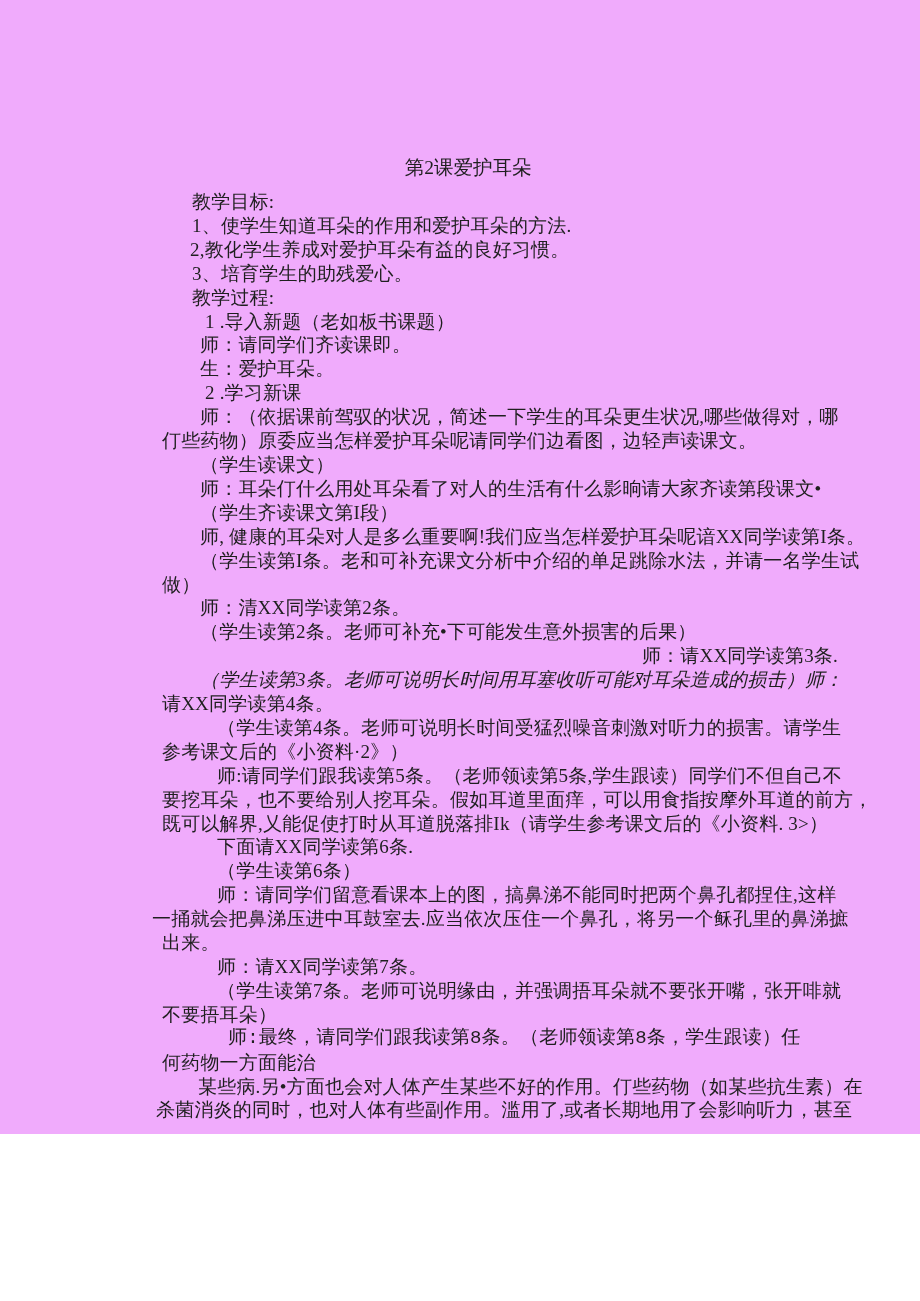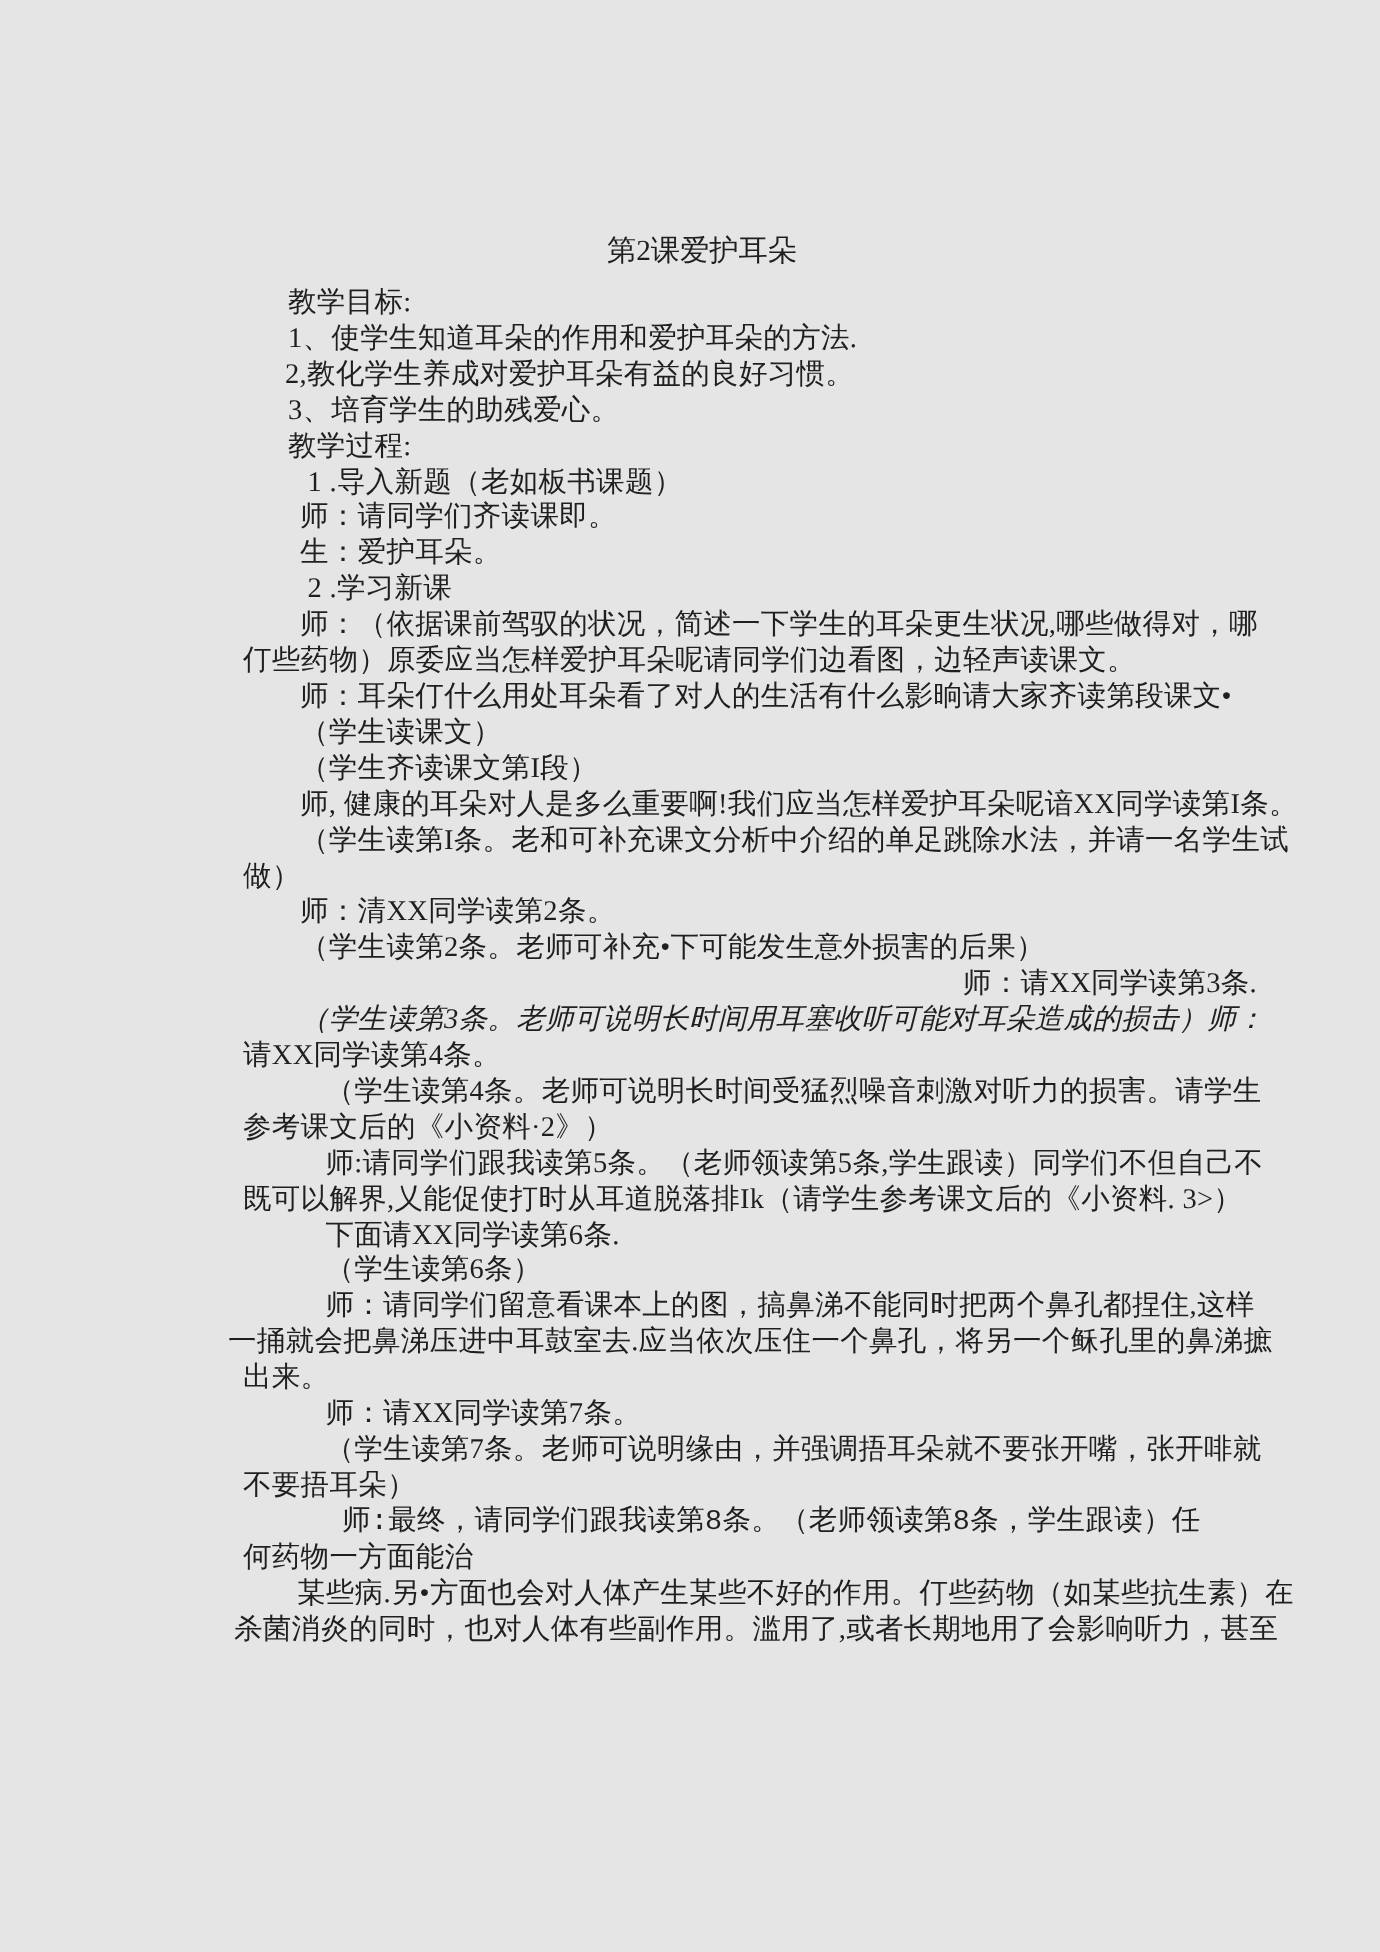--- a/index.html
+++ b/index.html
@@ -3,22 +3,22 @@
 <meta charset="utf-8">
 <style>
   html, body {
     margin: 0;
     padding: 0;
     background: #ffffff;
   }
   .page {
     position: relative;
     width: 920px;
-    height: 1301px;
-    background: #e5e5e5;
+    height: 1134px;
+    background: #f0abfc;
     overflow: hidden;
     font-family: "Liberation Serif", "DejaVu Serif", serif;
     color: #1f1f1f;
   }
   .doc-content {
     position: absolute;
     left: 162px;
     top: 156px;
     width: 676px;
   }
@@ -50,34 +50,35 @@
         <div class="line" style="padding-left: 30px;">1、使学生知道耳朵的作用和爱护耳朵的方法.</div>
         <div class="line" style="padding-left: 28px;">2,教化学生养成对爱护耳朵有益的良好习惯。</div>
         <div class="line" style="padding-left: 30px;">3、培育学生的助残爱心。</div>
         <div class="line" style="padding-left: 30px;">教学过程:</div>
         <div class="line" style="padding-left: 43px;">1 .导入新题（老如板书课题）</div>
         <div class="line" style="padding-left: 38px;">师：请同学们齐读课即。</div>
         <div class="line" style="padding-left: 38px;">生：爱护耳朵。</div>
         <div class="line" style="padding-left: 43px;">2  .学习新课</div>
         <div class="line" style="padding-left: 38px;">师：（依据课前驾驭的状况，简述一下学生的耳朵更生状况,哪些做得对，哪</div>
         <div class="line" style="padding-left: 0px;">仃些药物）原委应当怎样爱护耳朵呢请同学们边看图，边轻声读课文。</div>
+        <div class="line" style="padding-left: 38px;">（学生读课文）</div>
         <div class="line" style="padding-left: 38px;">师：耳朵仃什么用处耳朵看了对人的生活有什么影晌请大家齐读第段课文•</div>
-        <div class="line" style="padding-left: 38px;">（学生读课文）</div>
         <div class="line" style="padding-left: 38px;">（学生齐读课文第I段）</div>
         <div class="line" style="padding-left: 38px;">师, 健康的耳朵对人是多么重要啊!我们应当怎样爱护耳朵呢谙XX同学读第I条。</div>
         <div class="line" style="padding-left: 38px;">（学生读第I条。老和可补充课文分析中介绍的单足跳除水法，并请一名学生试</div>
         <div class="line" style="padding-left: 0px;">做）</div>
         <div class="line" style="padding-left: 38px;">师：清XX同学读第2条。</div>
         <div class="line" style="padding-left: 38px;">（学生读第2条。老师可补充•下可能发生意外损害的后果）</div>
         <div class="line" style="padding-left: 38px; text-align: right;">师：请XX同学读第3条.</div>
         <div class="line" style="padding-left: 38px; font-style: italic;">（学生读第3条。老师可说明长时间用耳塞收听可能对耳朵造成的损击）师：</div>
         <div class="line" style="padding-left: 0px;">请XX同学读第4条。</div>
         <div class="line" style="padding-left: 55px;">（学生读第4条。老师可说明长时间受猛烈噪音刺激对听力的损害。请学生</div>
         <div class="line" style="padding-left: 0px;">参考课文后的《小资料·2》）</div>
         <div class="line" style="padding-left: 55px; text-align: right;">师:请同学们跟我读第5条。（老师领读第5条,学生跟读）同学们不但自己不</div>
+        <div class="line" style="padding-left: 0px;">要挖耳朵，也不要给别人挖耳朵。假如耳道里面痒，可以用食指按摩外耳道的前方，</div>
         <div class="line" style="padding-left: 0px;">既可以解界,乂能促使打时从耳道脱落排Ik（请学生参考课文后的《小资料. 3&gt;）</div>
         <div class="line" style="padding-left: 55px;">下面请XX同学读第6条.</div>
         <div class="line" style="padding-left: 55px;">（学生读第6条）</div>
         <div class="line" style="padding-left: 55px;">师：请同学们留意看课本上的图，搞鼻涕不能同时把两个鼻孔都捏住,这样</div>
         <div class="line" style="padding-left: 0px; margin-left: -10px;">一捅就会把鼻涕压进中耳鼓室去.应当依次压住一个鼻孔，将另一个稣孔里的鼻涕摭</div>
         <div class="line" style="padding-left: 0px;">出来。</div>
         <div class="line" style="padding-left: 55px;">师：请XX同学读第7条。</div>
         <div class="line" style="padding-left: 55px;">（学生读第7条。老师可说明缘由，并强调捂耳朵就不要张开嘴，张开啡就</div>
         <div class="line" style="padding-left: 0px;">不要捂耳朵）</div>
         <div class="line" style="padding-left: 66px; font-family: Liberation Mono, monospace;">师:最终，请同学们跟我读第8条。（老师领读第8条，学生跟读）任</div>

